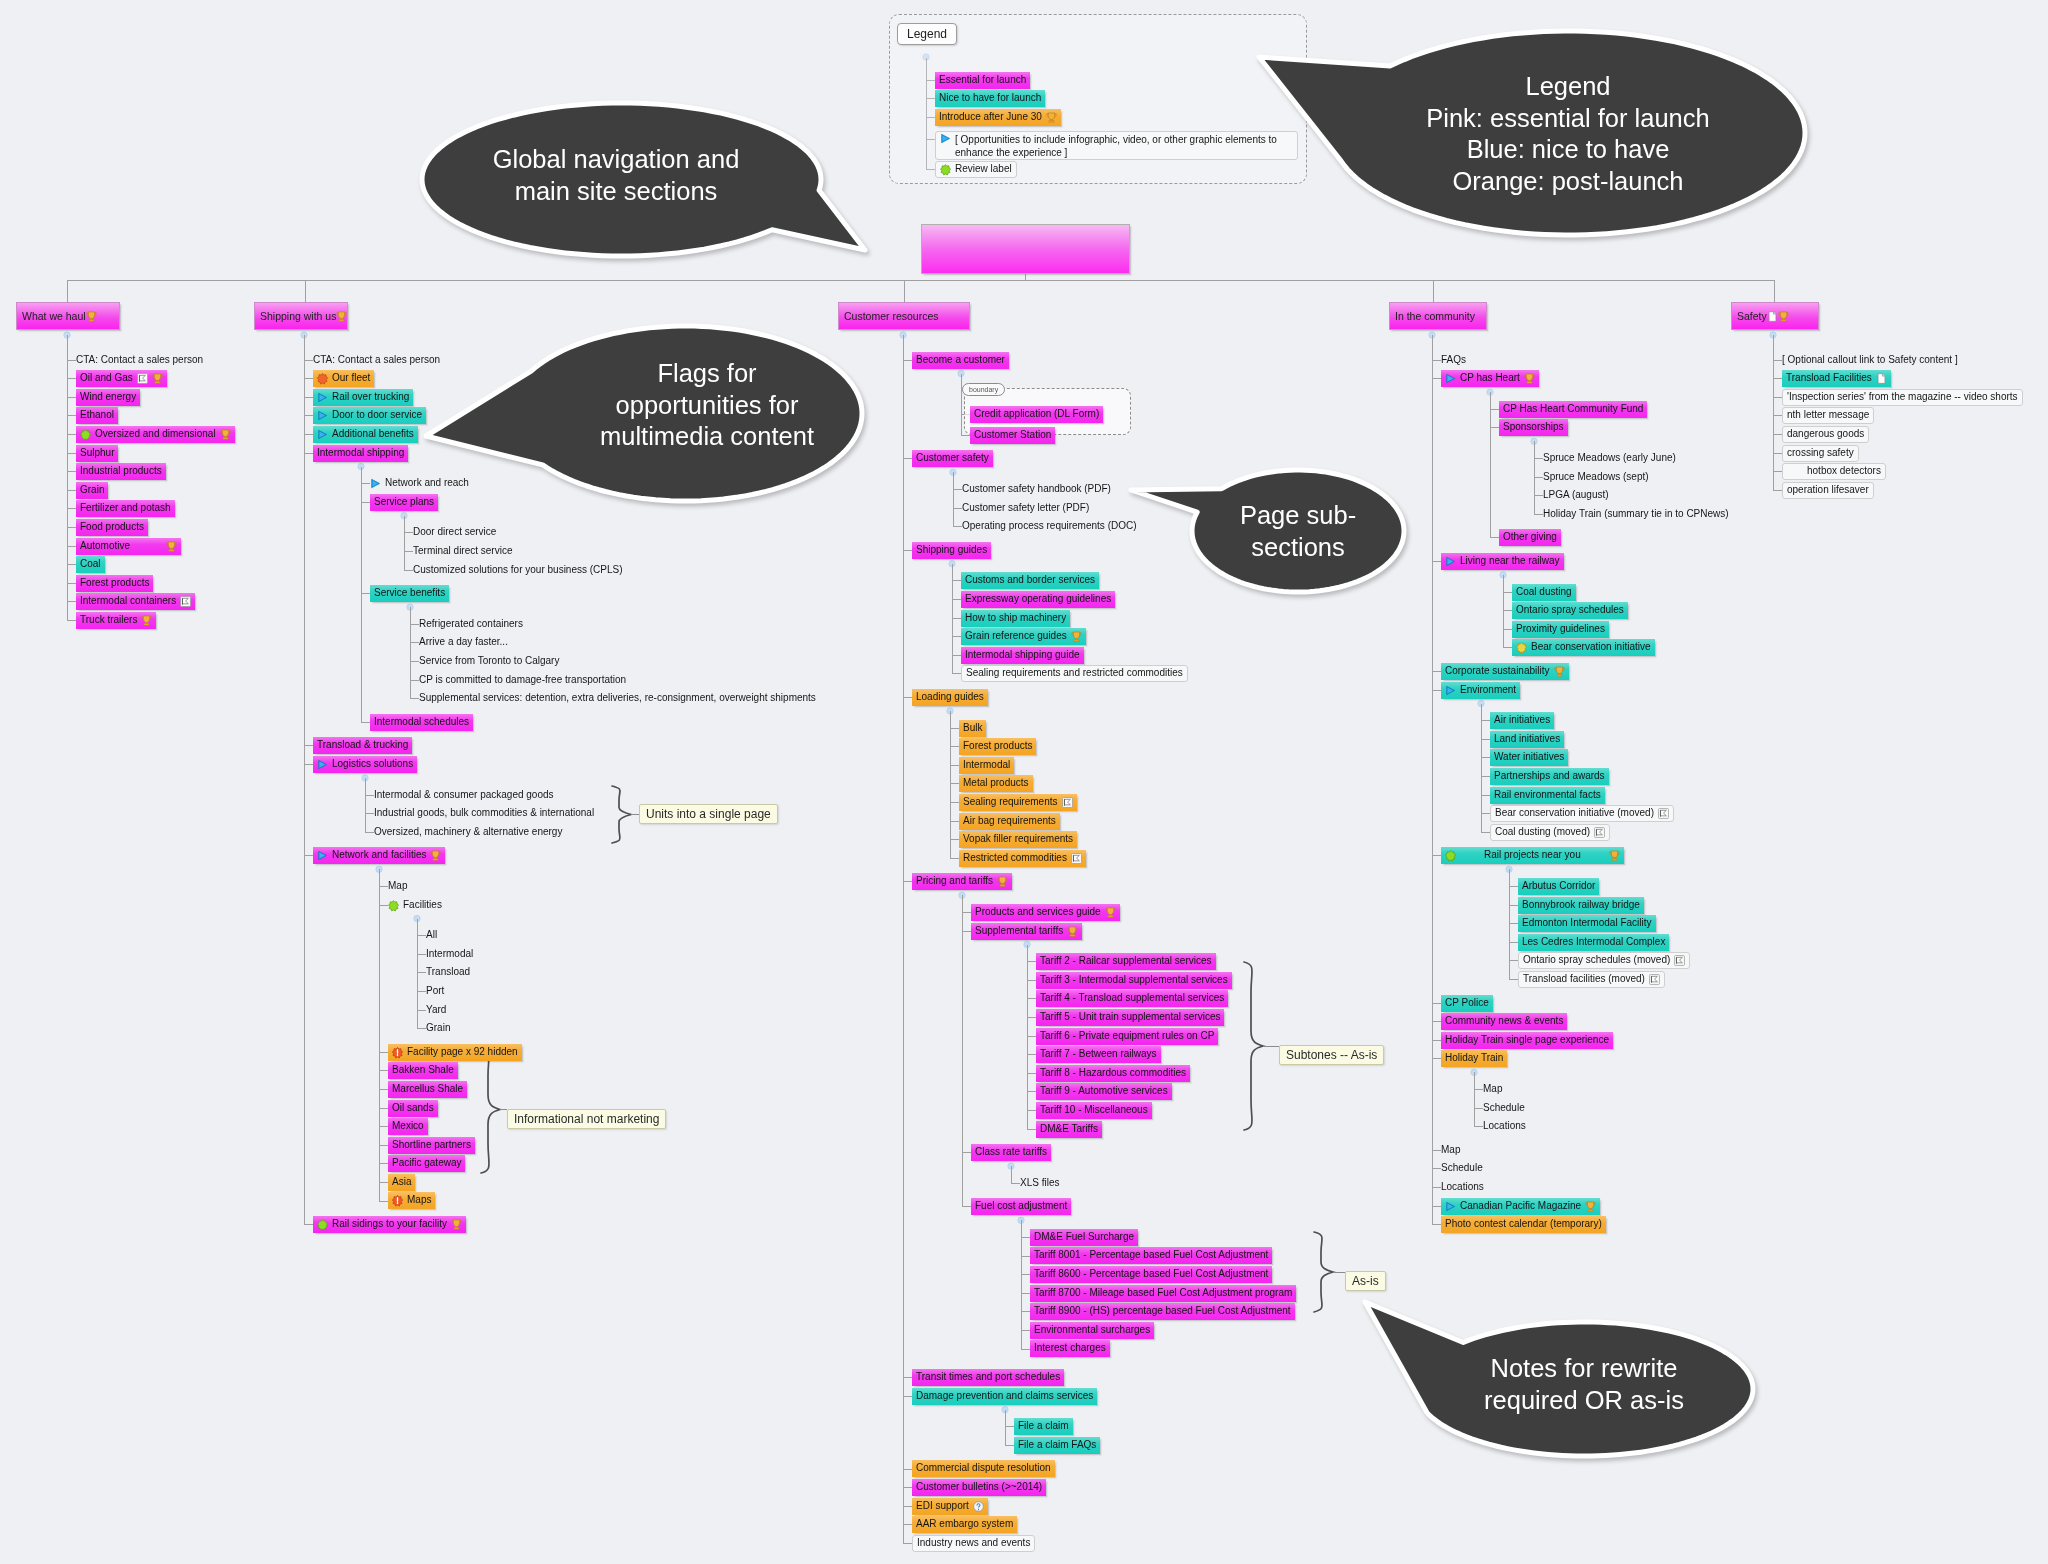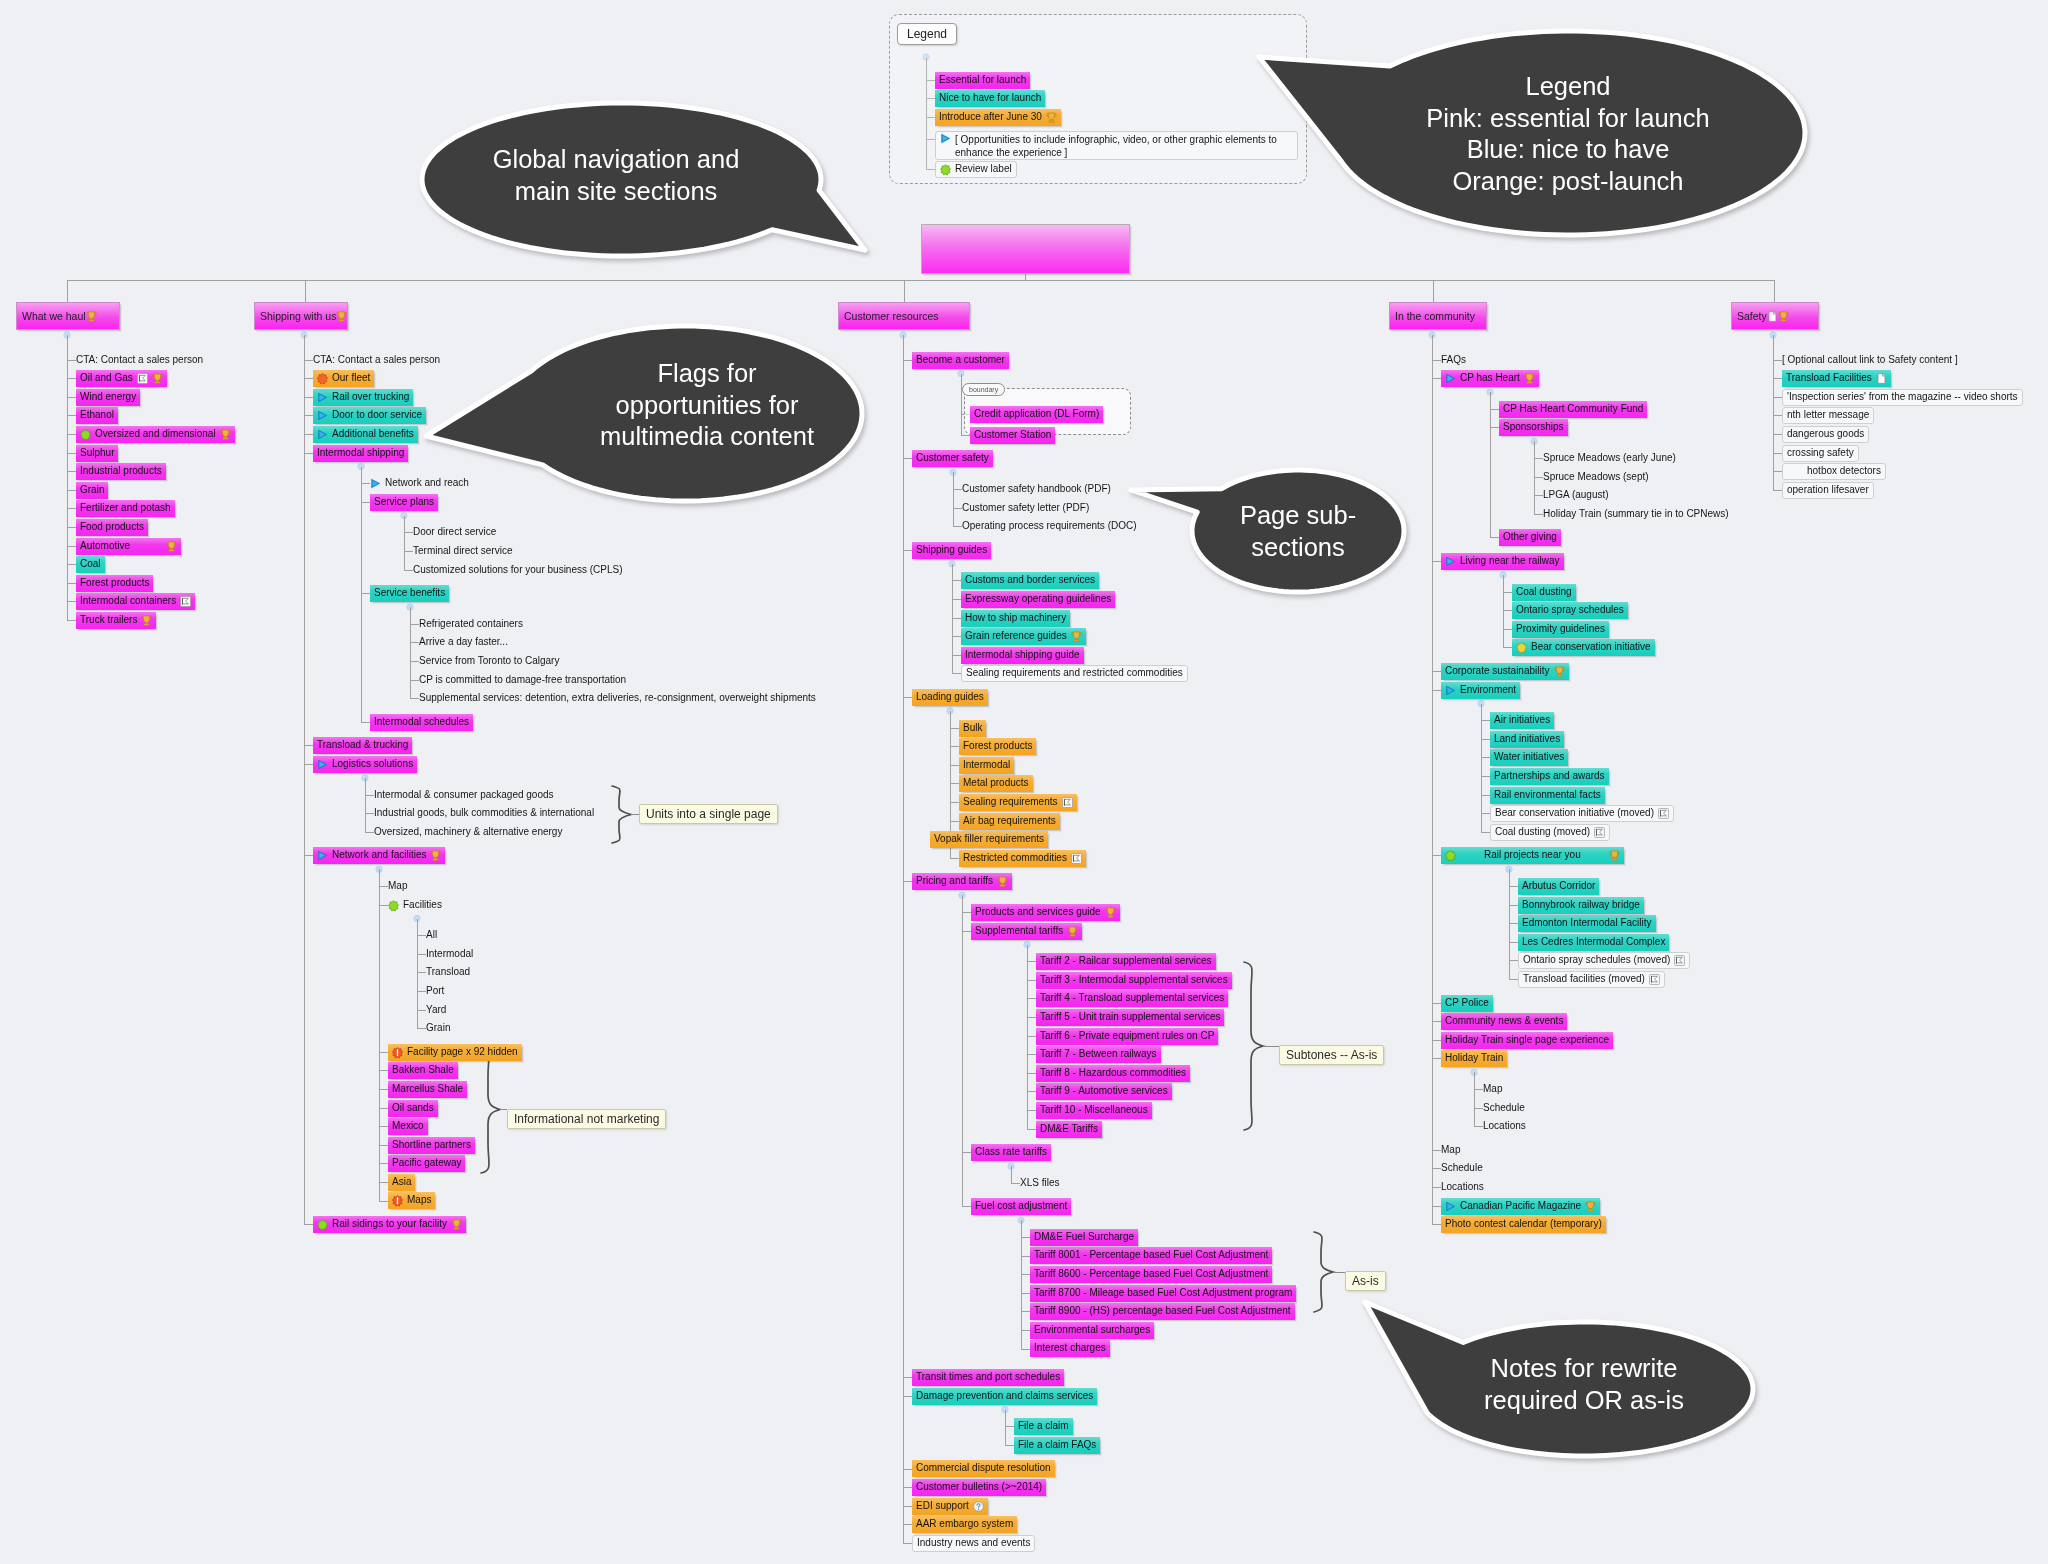--- a/index.html
+++ b/index.html
@@ -641,21 +641,21 @@
         <span class="lbl">Sealing requirements</span>
         <svg class="ic" width="11" height="11" viewBox="0 0 16 16">
           <rect x="0.8" y="0.8" width="14.4" height="14.4" rx="1.4" fill="#fbfbfb" stroke="#9a9a9a" stroke-width="1.1"></rect>
           <path d="M3.6 3.4h8.6L8 7.4l4.2 4H3.6z" fill="#ffffff" stroke="#757575" stroke-width="1.1" stroke-linejoin="round"></path>
           <path d="M3.6 3.1v9.6" stroke="#5d5d5d" stroke-width="1.4"></path>
         </svg>
       </div>
       <div class="node c-orange shadow" style="left: 959px; top: 813px;">
         <span class="lbl">Air bag requirements</span>
       </div>
-      <div class="node c-orange shadow" style="left: 930px; top: 831px;">
+      <div class="node c-orange shadow" style="left: 959px; top: 831px;">
         <span class="lbl">Vopak filler requirements</span>
       </div>
       <div class="node c-orange shadow" style="left: 959px; top: 850px;">
         <span class="lbl">Restricted commodities</span>
         <svg class="ic" width="11" height="11" viewBox="0 0 16 16">
           <rect x="0.8" y="0.8" width="14.4" height="14.4" rx="1.4" fill="#fbfbfb" stroke="#9a9a9a" stroke-width="1.1"></rect>
           <path d="M3.6 3.4h8.6L8 7.4l4.2 4H3.6z" fill="#ffffff" stroke="#757575" stroke-width="1.1" stroke-linejoin="round"></path>
           <path d="M3.6 3.1v9.6" stroke="#5d5d5d" stroke-width="1.4"></path>
         </svg>
       </div>

